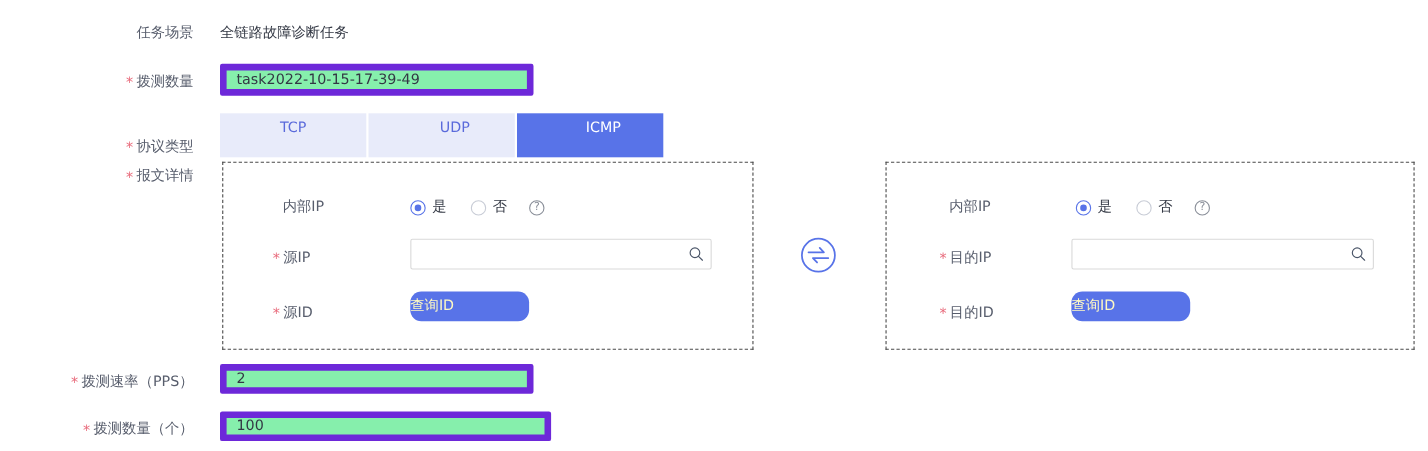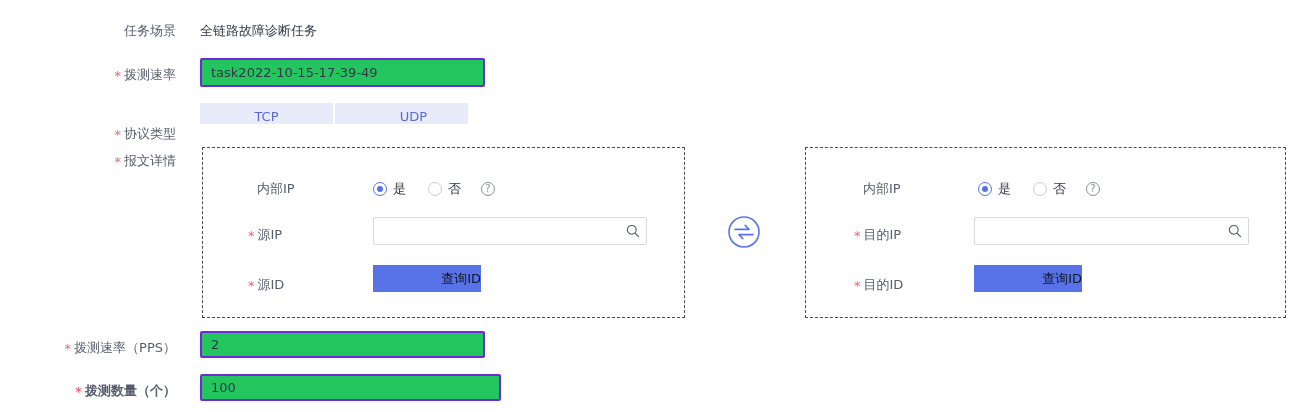--- a/index.html
+++ b/index.html
@@ -47,42 +47,42 @@
     font-size: 13px;
     color: #333844;
     line-height: 18px;
     white-space: nowrap;
   }
 
   
   .txtinput {
     position: absolute;
     box-sizing: border-box;
-    border: 2px solid #6d28d9;
-    background: #22c55e;
+    border: 6px solid #6d28d9;
+    background: #86efac;
     border-radius: 2px;
     font-family: "DejaVu Sans", "Liberation Sans", sans-serif;
     font-size: 13px;
     color: #333844;
     padding: 0 9px;
     outline: none;
     line-height: 1;
   }
   .txtinput::placeholder { color: #b8bcc5; }
 
   
   .seg {
     position: absolute;
     display: flex;
     height: 28px;
   }
   .seg-item {
     box-sizing: border-box;
     width: 133px;
-    height: 21px;
+    height: 40px;
     line-height: 27px;
     text-align: center;
     font-size: 13px;
     color: #5a6adb;
     background: #e8ebfa;
     cursor: pointer;
     user-select: none;
   }
   .seg-item + .seg-item { margin-left: 2px; padding-left: 24px; }
   .seg-item.active {
@@ -202,26 +202,26 @@
     justify-content: center;
     cursor: pointer;
     flex: none;
   }
 
   
   .btn-primary {
     position: absolute;
     box-sizing: border-box;
     background: #5873e8;
-    color: #0f172a;
+    color: #fef9c3;
     border: none;
-    border-radius: 0;
-    font-family: "DejaVu Sans", "Liberation Sans", sans-serif;
-    font-size: 13px;
-    text-align: right;
+    border-radius: 10px;
+    font-family: "DejaVu Sans", "Liberation Sans", sans-serif;
+    font-size: 13px;
+    text-align: left;
     cursor: pointer;
     padding: 0;
     line-height: 1;
   }
 
   
   .swap {
     position: absolute;
     width: 34px;
     height: 34px;
@@ -233,32 +233,33 @@
 
 <div class="form-row" style="top:22px;">
   <div class="lbl" style="top:0;">
     <span>任务场景</span>
   </div>
   <div class="value-text" style="top:0;">全链路故障诊断任务</div>
 </div>
 
 <div class="form-row" style="top:66px;">
   <div class="lbl" style="top:0;">
-    <span class="req">*</span><span>拨测速率</span>
+    <span class="req">*</span><span>拨测数量</span>
   </div>
   <input class="txtinput" type="text" style="left: 200px; top: -8px; width: 285px; height: 29px;" value="task2022-10-15-17-39-49">
 </div>
 
 <div class="form-row" style="top:109px;">
   <div class="lbl" style="top:0;margin-top:16px;">
     <span class="req">*</span><span>协议类型</span>
   </div>
   <div class="seg" style="left:200px; top:-6px;">
     <div class="seg-item">TCP</div>
     <div class="seg-item">UDP</div>
+    <div class="seg-item active">ICMP</div>
   </div>
 </div>
 
 <div class="form-row" style="top:152px;">
   <div class="lbl" style="top:0;">
     <span class="req">*</span><span>报文详情</span>
   </div>
 </div>
 
 <div class="dpanel" style="left:202px; top:147px; width:483px; height:171px;">
@@ -354,17 +355,17 @@
 </div>
 
 <div class="form-row" style="top:339px;">
   <div class="lbl" style="top:0;">
     <span class="req">*</span><span>拨测速率（PPS）</span>
   </div>
   <input class="txtinput" type="text" style="left: 200px; top: -8px; width: 285px; height: 27px;" value="2">
 </div>
 
 <div class="form-row" style="top:382px;">
-  <div class="lbl" style="top:0;font-weight:bold;">
+  <div class="lbl" style="top:0;">
     <span class="req">*</span><span>拨测数量（个）</span>
   </div>
   <input class="txtinput" type="text" style="left: 200px; top: -8px; width: 301px; height: 27px;" value="100">
 </div>
 
 </body></html>

